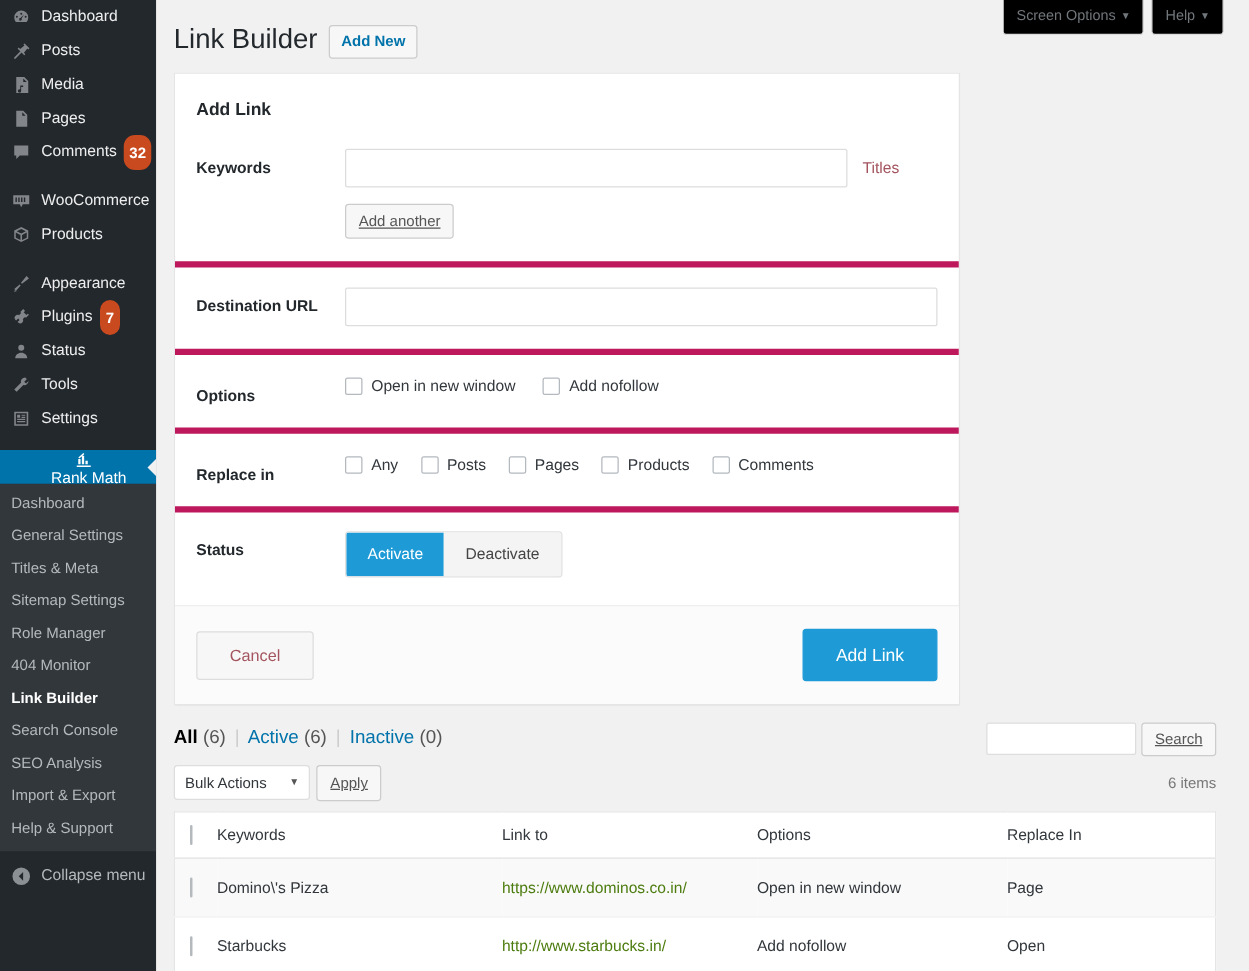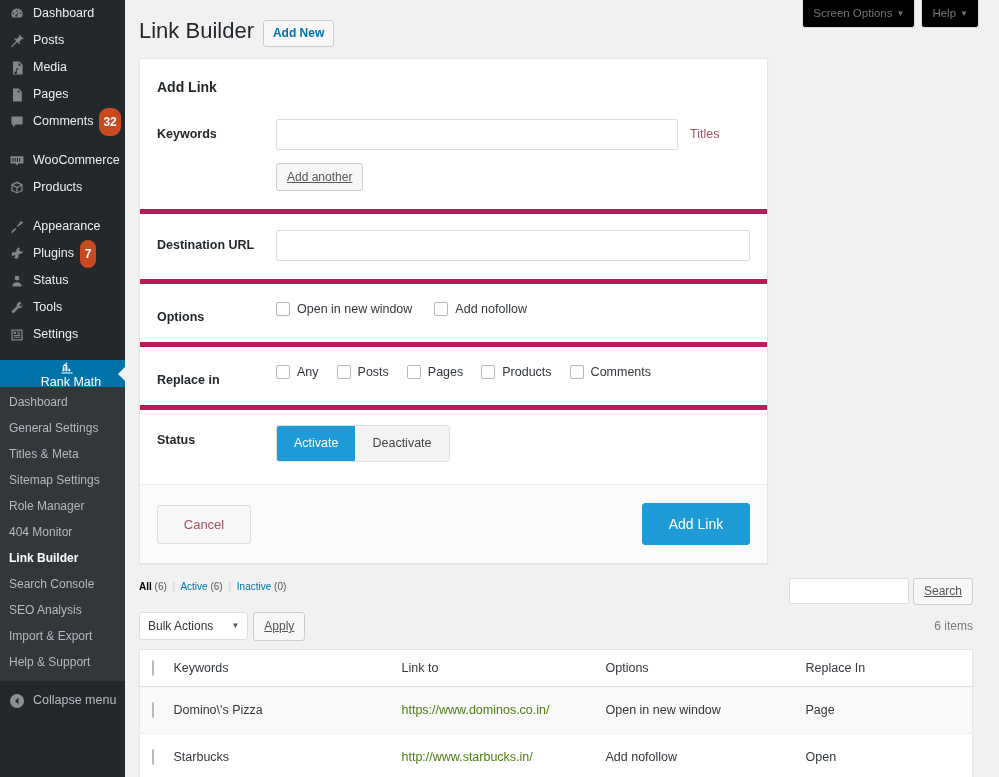--- a/index.html
+++ b/index.html
@@ -265,21 +265,21 @@
   }
 
   
   .list-area { margin-top: 14px; padding-right: 6px; }
   .subsubsub-row {
     display: flex;
     align-items: flex-start;
     justify-content: space-between;
   }
   .subsubsub {
-    font-size: 10px;
+    font-size: 15px;
     color: #555;
     padding-top: 3px;
   }
   .subsubsub a { color: #0073aa; text-decoration: none; }
   .subsubsub .cur { color: #000; font-weight: 600; }
   .subsubsub .cnt { color: #555; }
   .subsubsub .sep { color: #ccc; margin: 0 3px; }
   .search-box { display: flex; gap: 4px; }
   .search-box input {
     width: 120px; height: 26px;

